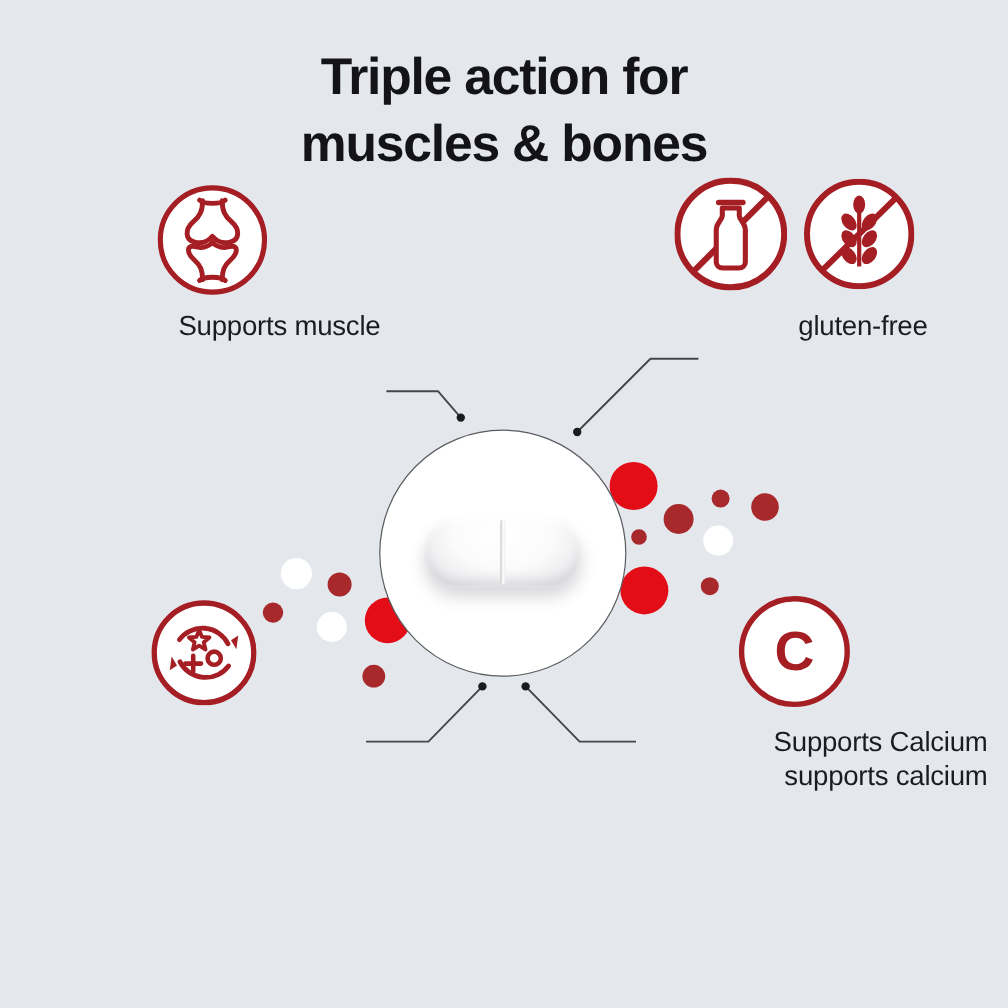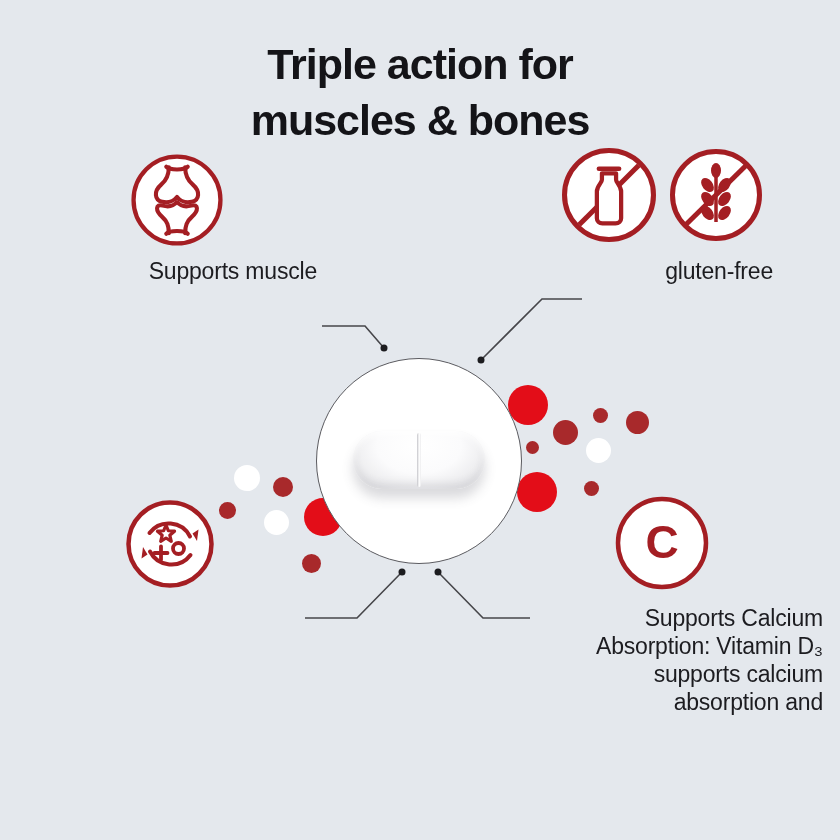--- a/index.html
+++ b/index.html
@@ -157,18 +157,16 @@
     <div>Supports muscle</div>
   </div>
 
   <div class="callout co-lactose">
     <div>gluten-free</div>
   </div>
 
 
   <div class="callout co-calcium">
     <div>Supports Calcium</div>
-    <div>Absorption: Vitamin D₃</div>
     <div>supports calcium</div>
-    <div>absorption and</div>
   </div>
 
 </div>
 
 </body></html>

